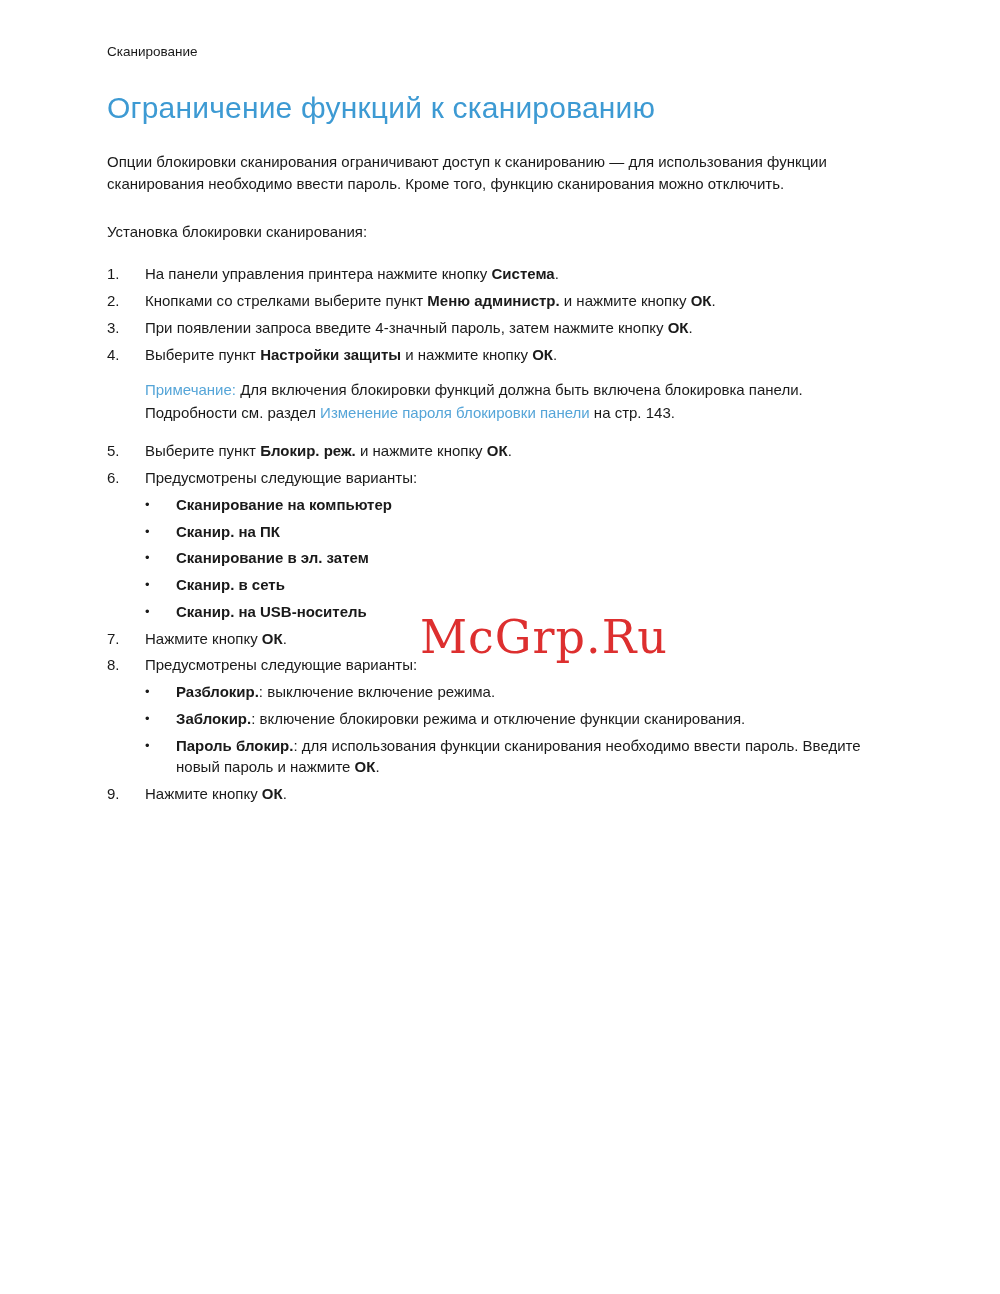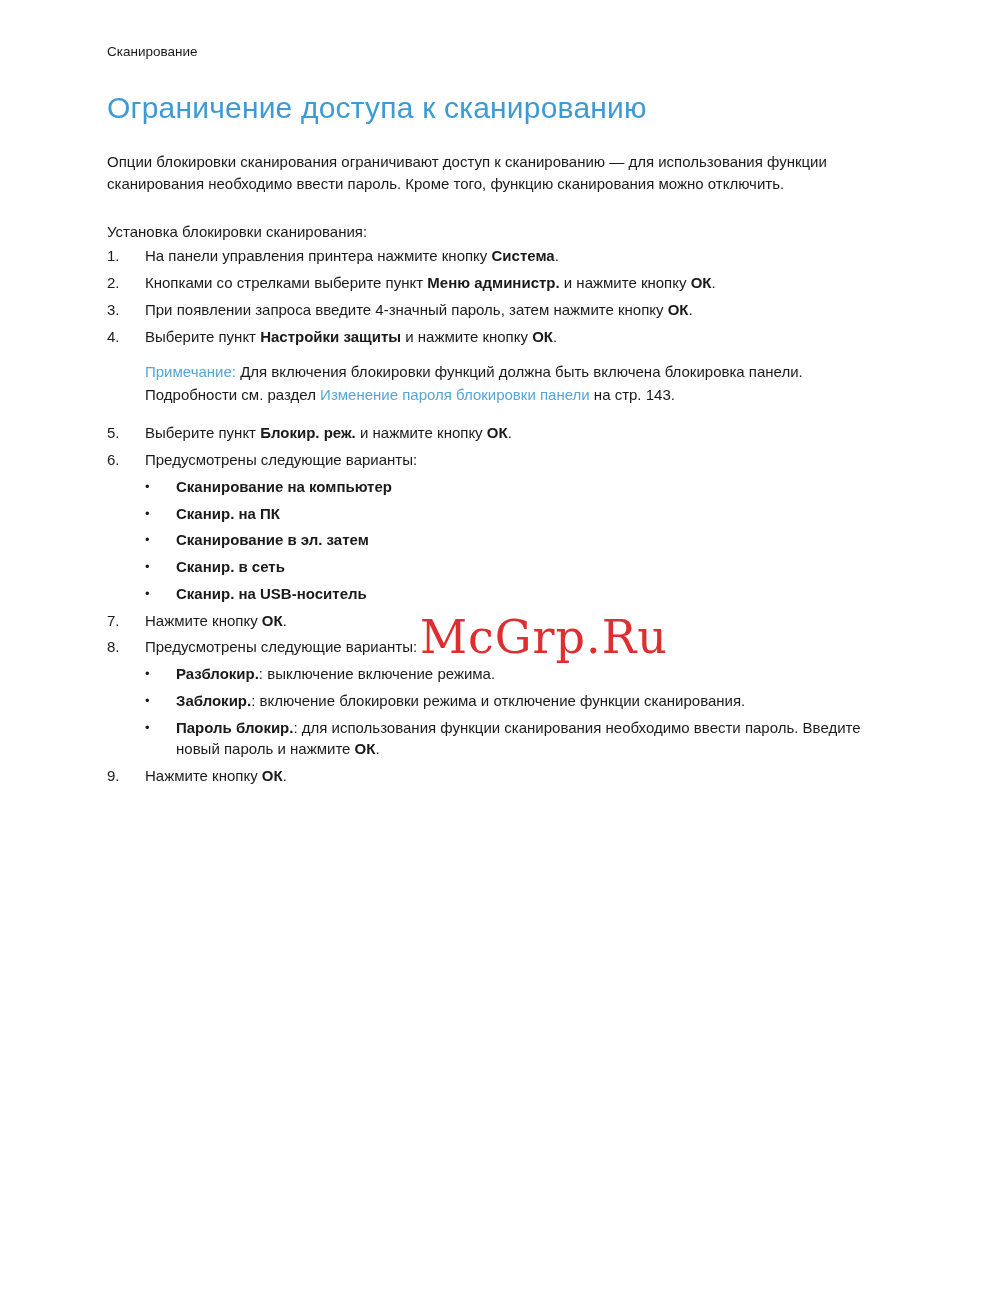--- a/index.html
+++ b/index.html
@@ -34,21 +34,21 @@
     letter-spacing:0.2px;
   }
   .intro{
     font-size:15px;
     line-height:1.45;
     margin-bottom:26px;
   }
   .setup{
     font-size:15px;
     line-height:1.45;
-    margin-bottom:3px;
+    margin-bottom:21px;
   }
   .blocks{
     font-size:15px;
     line-height:1.45;
   }
   .step{
     display:flex;
     margin-bottom:5px;
   }
   .step-num{
@@ -99,21 +99,21 @@
     line-height:1.6;
   }
   .footer-lines div{white-space:nowrap;}
 </style>
 </head>
 <body>
 
 <div class="page">
   <div class="running-header">Сканирование</div>
 
-  <h1 class="title">Ограничение доступа к сканированию</h1>
+  <h1 class="title">Ограничение функций к сканированию</h1>
 
   <p class="intro">Опции блокировки сканирования ограничивают доступ к сканированию — для использования функции сканирования необходимо ввести пароль. Кроме того, функцию сканирования можно отключить.</p>
 
   <p class="setup">Установка блокировки сканирования:</p>
 
   <div class="blocks">
       <div class="step">
         <span class="step-num">1.</span>
         <div class="step-text"><span>На панели управления принтера нажмите кнопку </span><span class="b">Система</span><span>.</span></div>
       </div>

